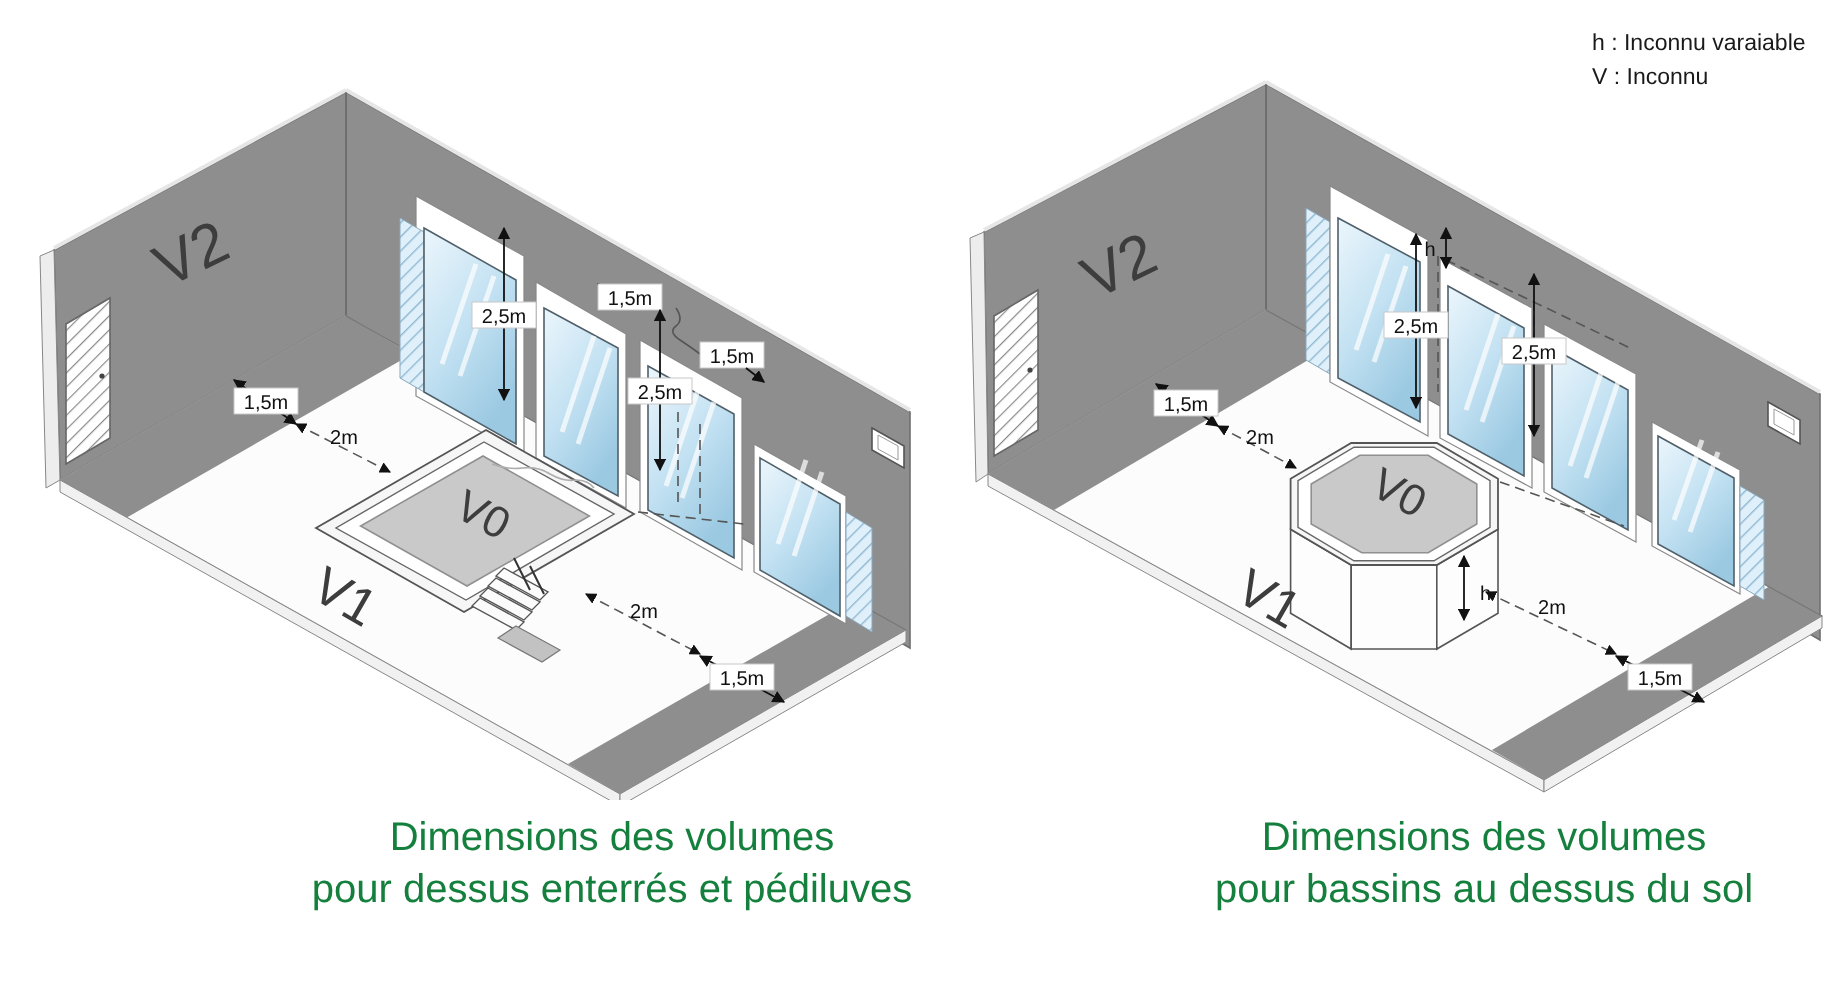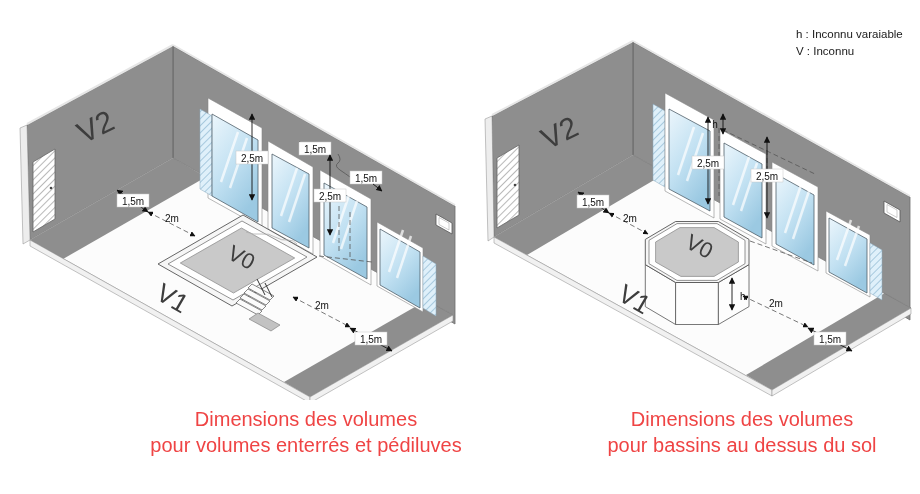--- a/index.html
+++ b/index.html
@@ -5,24 +5,24 @@
   html,body{margin:0;padding:0;background:#fff;}
   .canvas{position:relative;width:920px;height:494px;background:#ffffff;overflow:hidden;
           font-family:"Liberation Sans",sans-serif;}
   .canvas svg{position:absolute;top:0;}
   #svgL{left:0;}
   #svgR{left:460px;}
   svg text{font-family:"Liberation Sans",sans-serif;fill:#111;}
   .dimtext{font-size:10px;}
   .chip rect{fill:#ffffff;stroke:#c8c8c8;stroke-width:0.5;}
   .vlabel{fill:#3d3d3d;}
-  .caption{position:absolute;top:406px;text-align:center;font-size:20px;line-height:26px;color:#ef4444;}
+  .caption{position:absolute;top:406px;text-align:center;font-size:20px;line-height:26px;color:#15803d;}
   #capL{left:120px;width:372px;}
   #capR{left:558px;width:368px;}
-  .legend{position:absolute;left:796px;top:14px;font-size:11.5px;line-height:17px;color:#1a1a1a;white-space:nowrap;margin-top:12px;}
+  .legend{position:absolute;left:796px;top:14px;font-size:11.5px;line-height:17px;color:#1a1a1a;white-space:nowrap;}
   .wall{fill:#8e8e8e;stroke:#6f6f6f;stroke-width:0.8;}
   .floorwhite{fill:#fcfcfc;stroke:#999;stroke-width:0.6;}
   .strip{fill:#8e8e8e;stroke:none;}
   .slab{fill:#f1f1f1;stroke:#888;stroke-width:0.5;}
   .edge{fill:#ededed;stroke:#888;stroke-width:0.5;}
   .panel{fill:#ffffff;stroke:#888;stroke-width:0.6;}
   .glass{fill:url(#gl);stroke:#50606a;stroke-width:0.8;}
   .streak{stroke:#ffffff;stroke-width:2.5;opacity:0.7;}
   .dim{stroke:#111;stroke-width:0.9;fill:none;}
   .dashed{stroke:#555;stroke-width:0.8;fill:none;stroke-dasharray:5 3;}
@@ -296,20 +296,20 @@
     </g>
   </svg>
 
   <div class="legend">
     <div>h : Inconnu varaiable</div>
     <div>V : Inconnu</div>
   </div>
 
   <div class="caption" id="capL">
     <div>Dimensions des volumes</div>
-    <div>pour volumes enterrés et pédiluves</div>
+    <div>pour dessus enterrés et pédiluves</div>
   </div>
   <div class="caption" id="capR">
     <div>Dimensions des volumes</div>
     <div>pour bassins au dessus du sol</div>
   </div>
 
 </div>
 
 </body></html>

